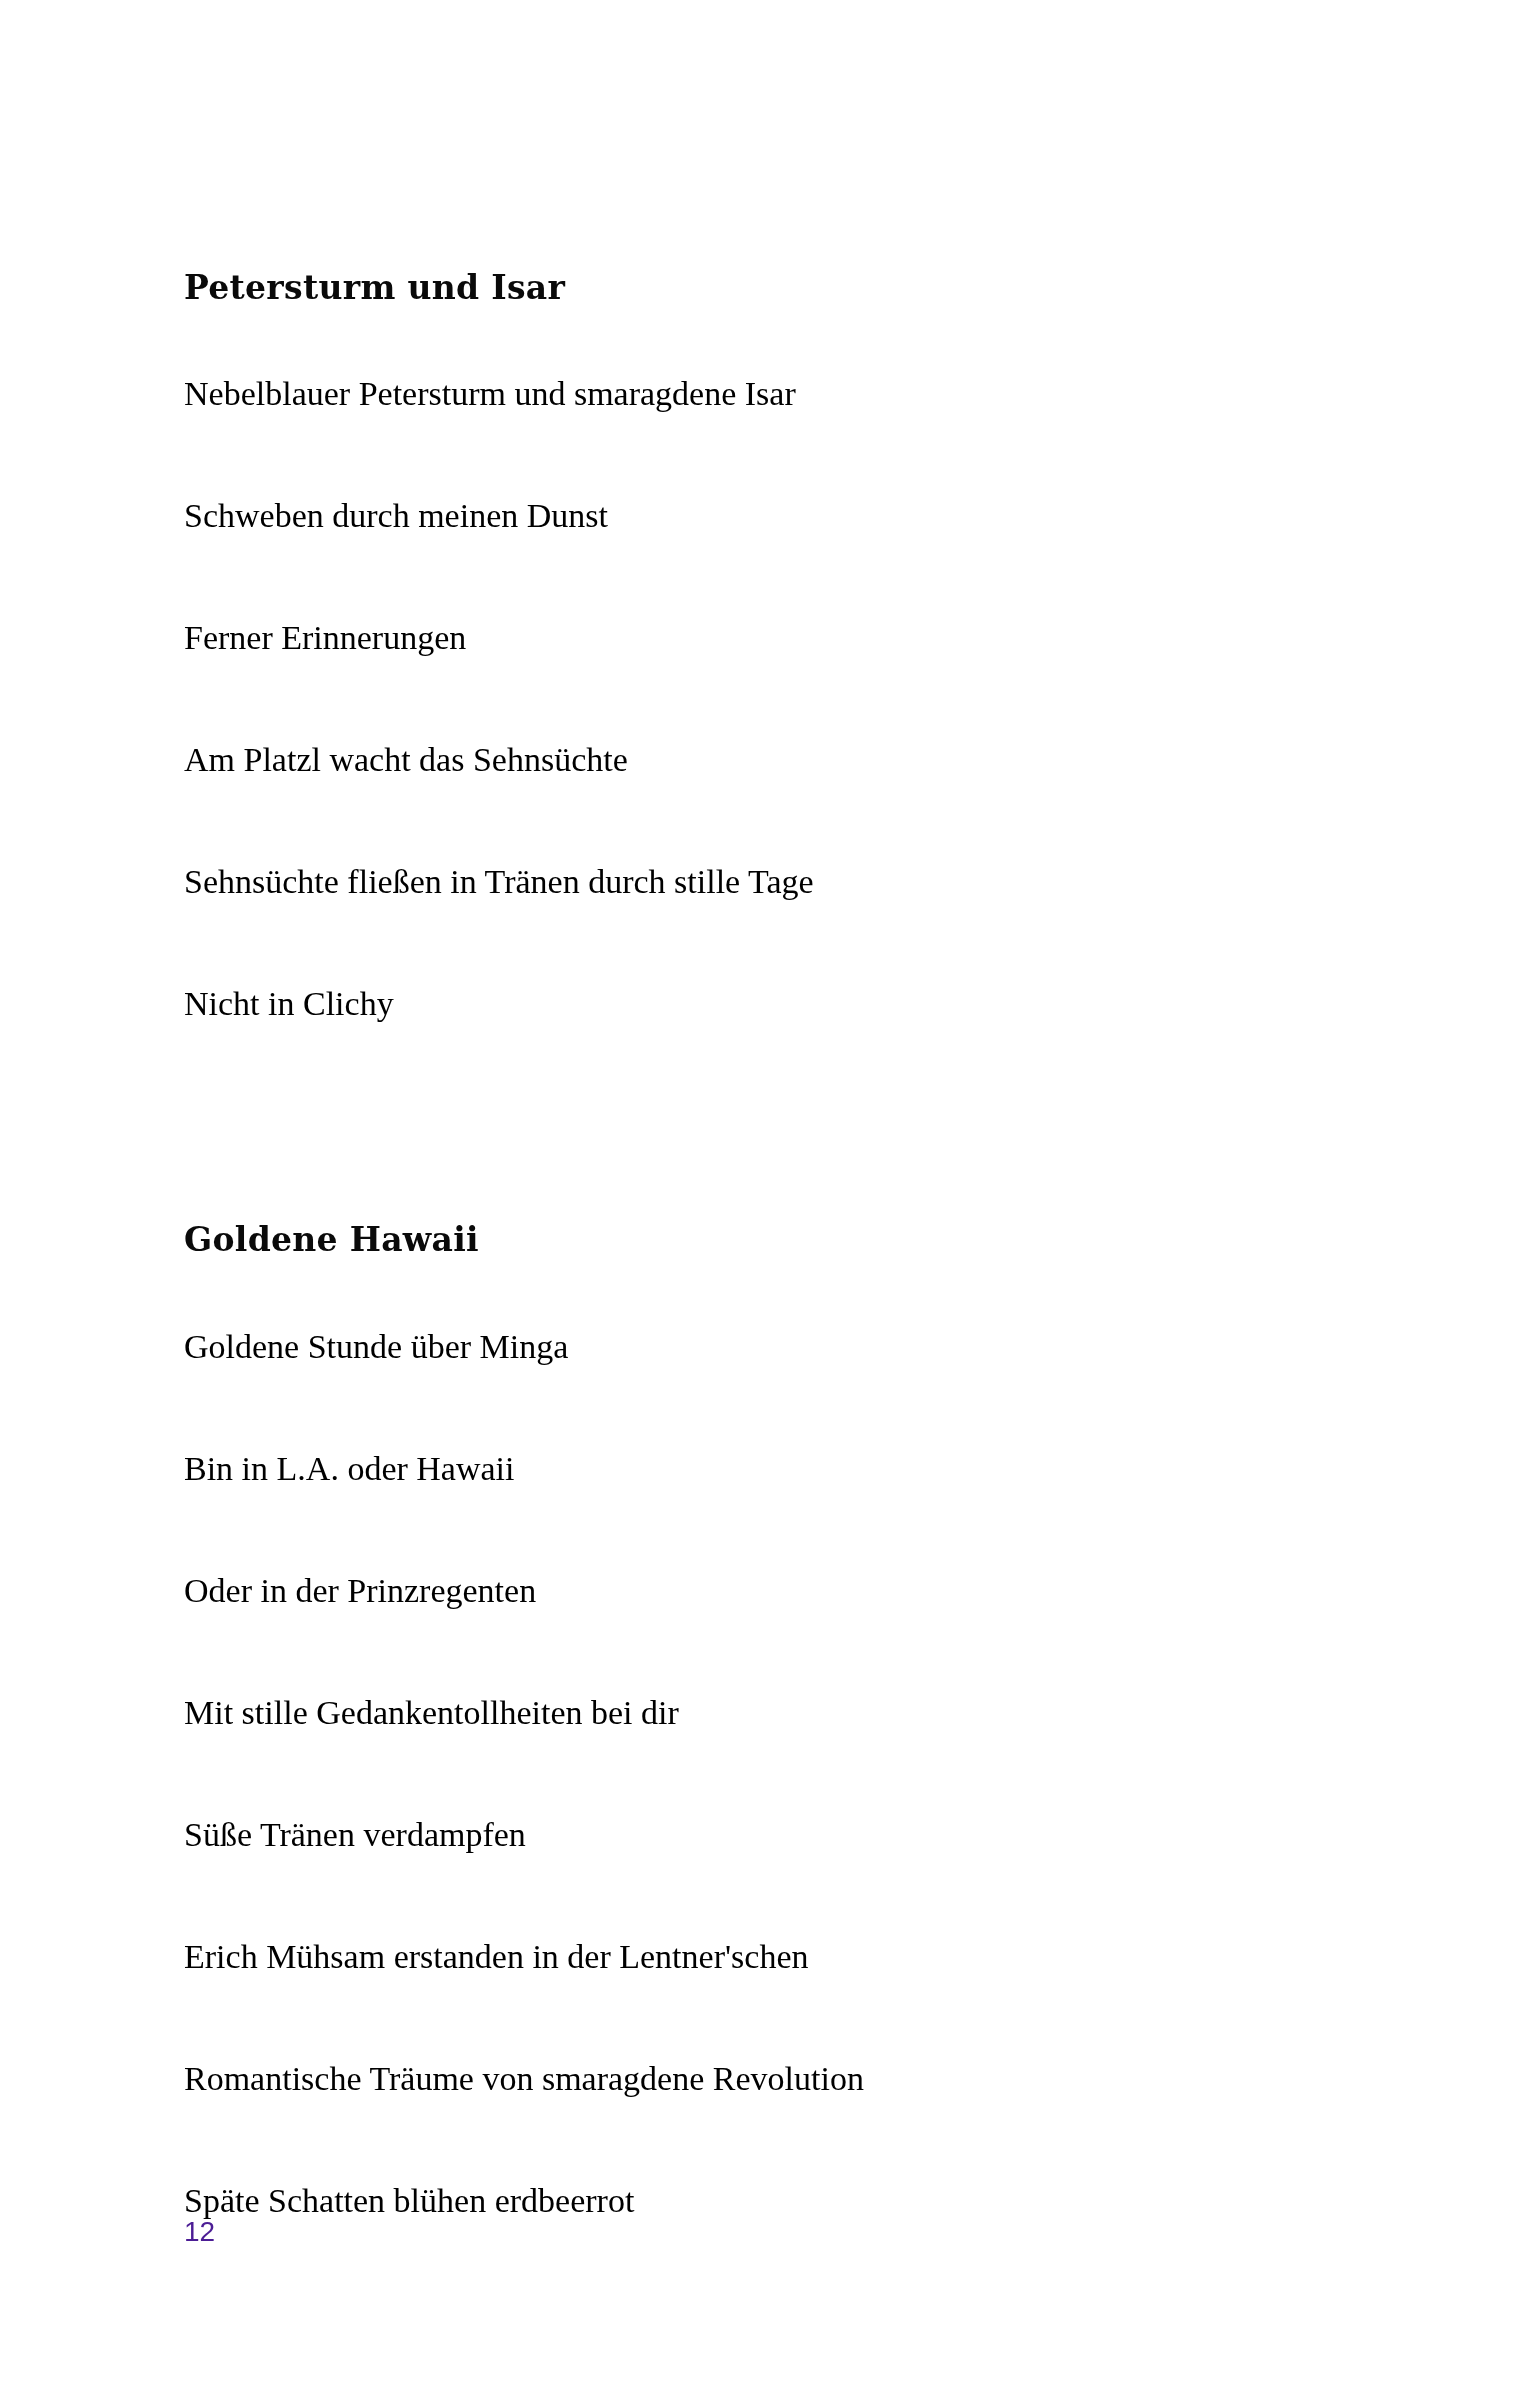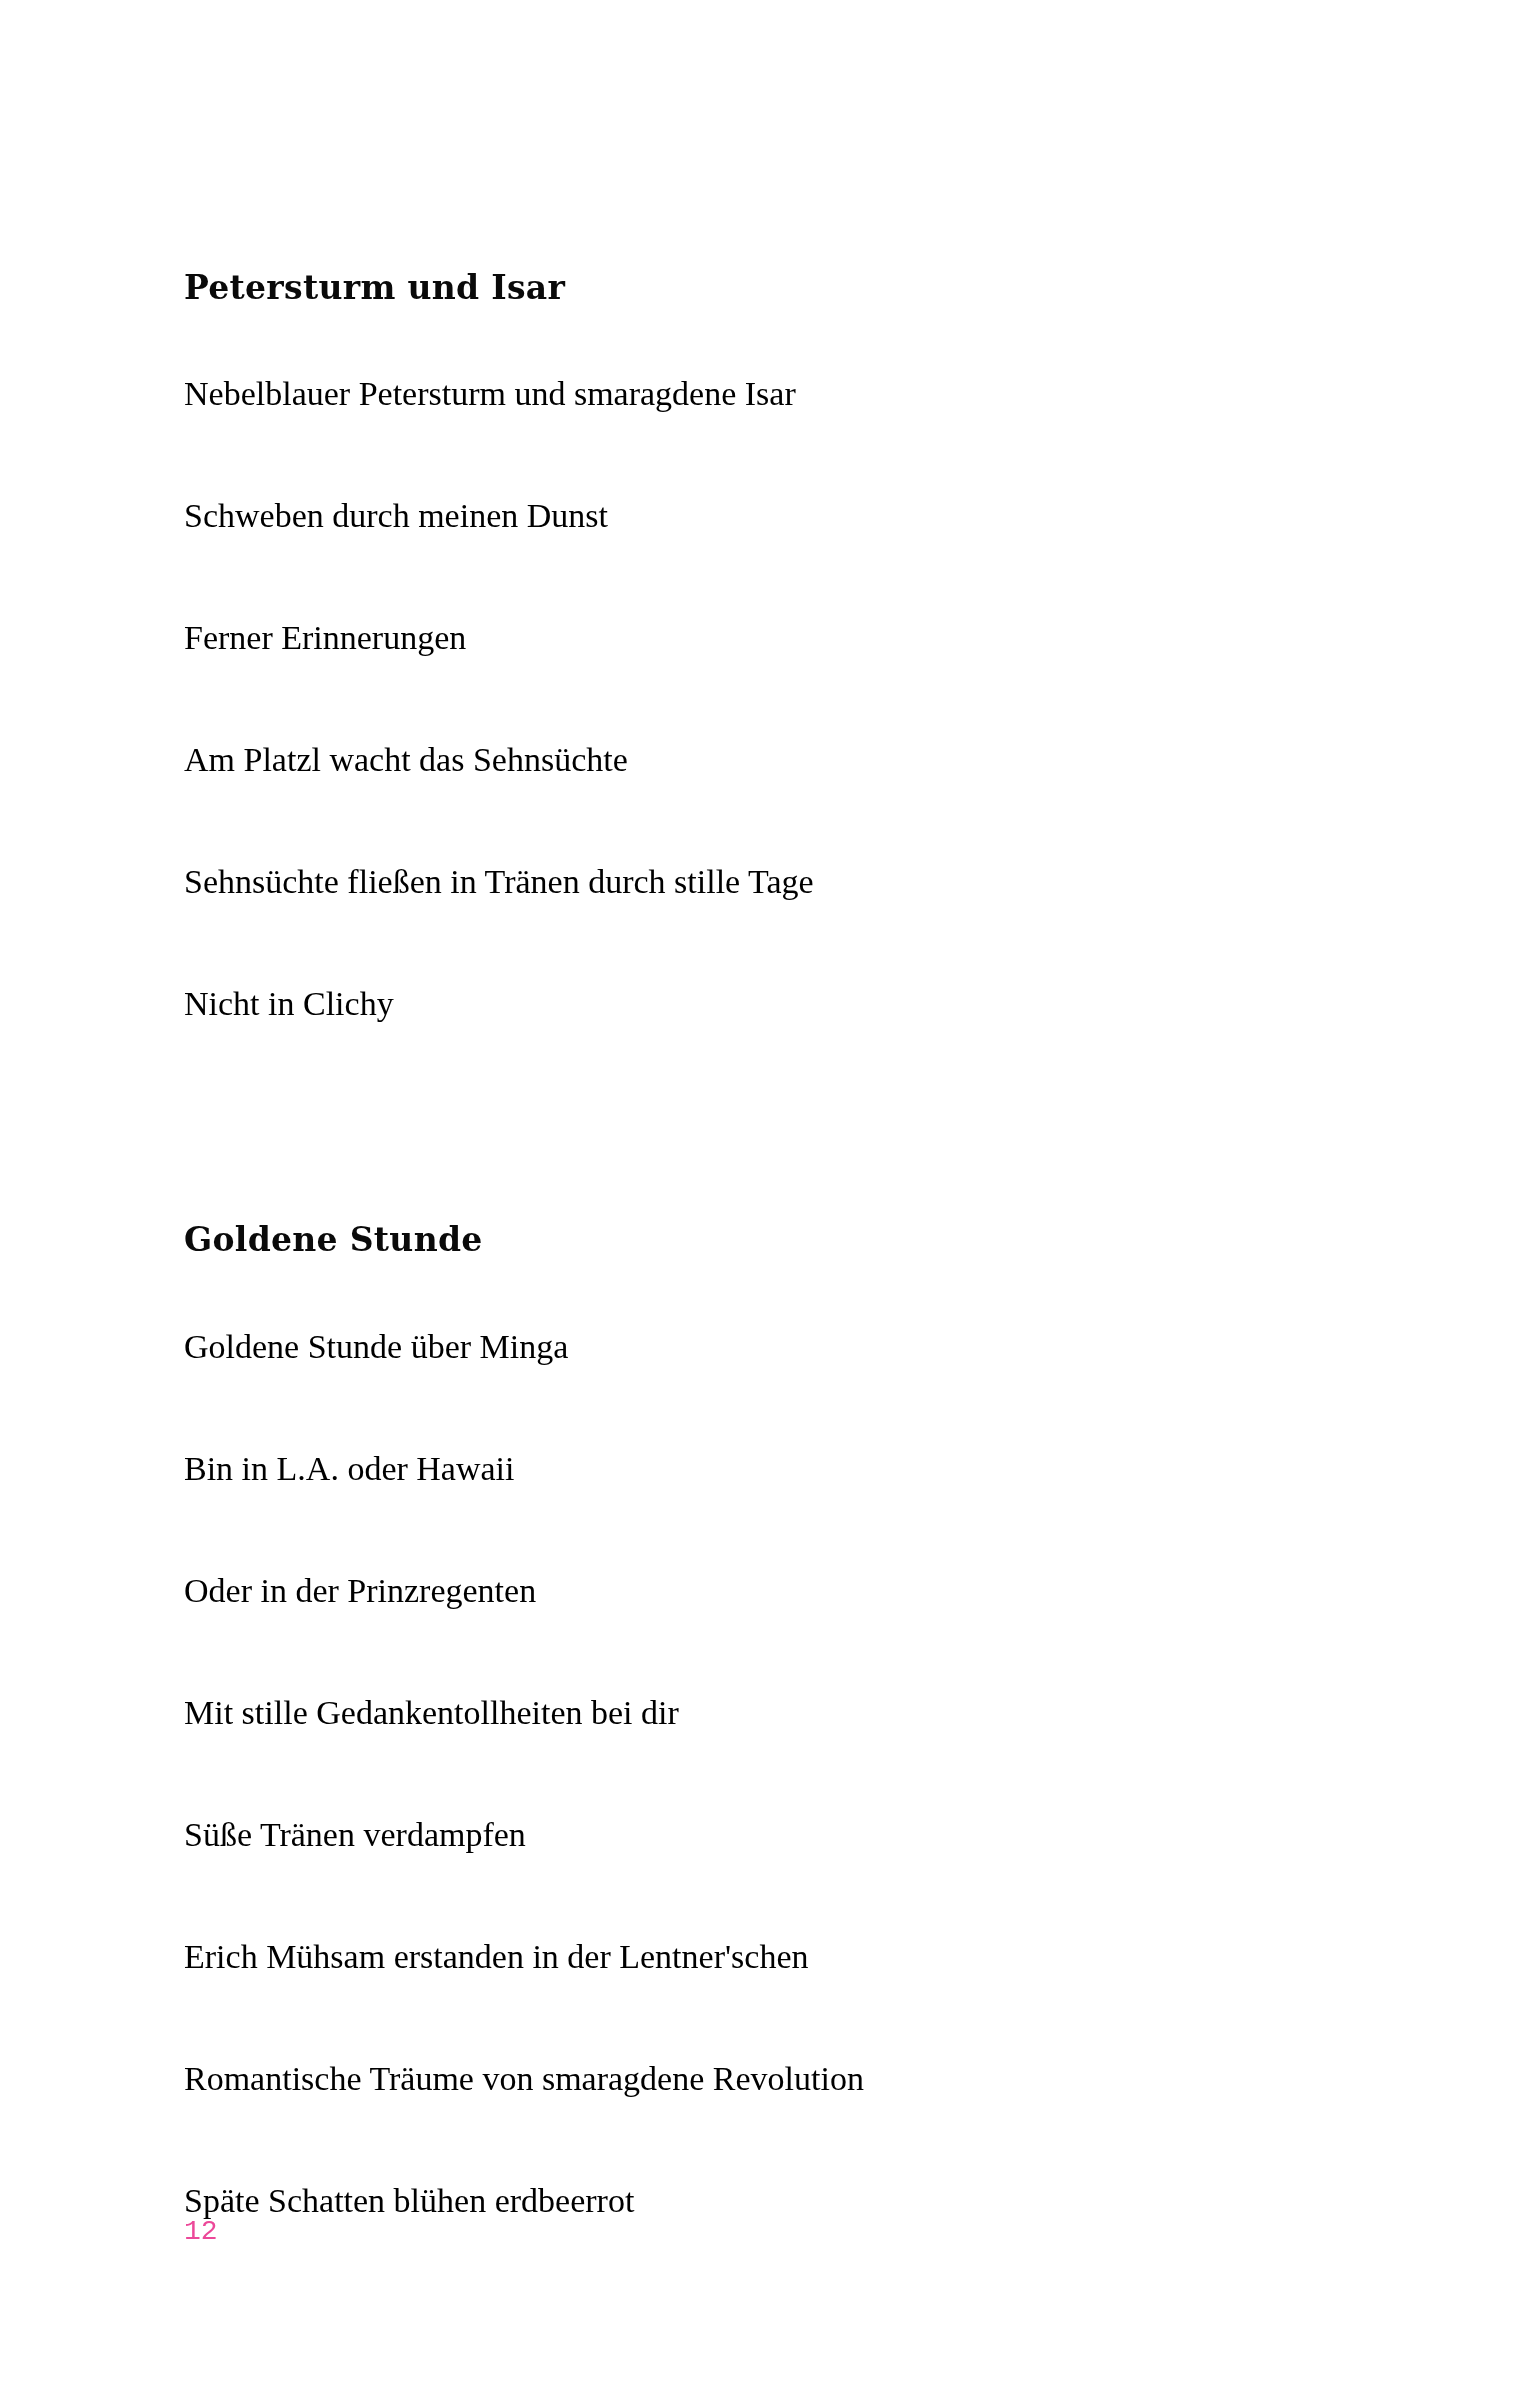--- a/index.html
+++ b/index.html
@@ -54,23 +54,23 @@
   #poem-1 {
     margin-top: 230px;
   }
   #poem-2 {
     margin-top: 174px;
   }
   .page-number {
     position: absolute;
     left: 184px;
     top: 2176px;
-    font-family: Liberation Mono, monospace;
+    font-family: Liberation Sans, sans-serif;
     font-size: 28px;
-    color: #ec4899;
+    color: #4c1d95;
   }
 </style>
 </head>
 <body>
 
 <div class="page">
   <div class="content">
 
     <section class="poem" id="poem-1">
       <h2 class="poem-title">Petersturm und Isar</h2>
@@ -78,21 +78,21 @@
         <p class="poem-line">Nebelblauer Petersturm und smaragdene Isar</p>
         <p class="poem-line">Schweben durch meinen Dunst</p>
         <p class="poem-line">Ferner Erinnerungen</p>
         <p class="poem-line">Am Platzl wacht das Sehnsüchte</p>
         <p class="poem-line">Sehnsüchte fließen in Tränen durch stille Tage</p>
         <p class="poem-line">Nicht in Clichy</p>
       </div>
     </section>
 
     <section class="poem" id="poem-2">
-      <h2 class="poem-title">Goldene Stunde</h2>
+      <h2 class="poem-title">Goldene Hawaii</h2>
       <div class="poem-body">
         <p class="poem-line">Goldene Stunde über Minga</p>
         <p class="poem-line">Bin in L.A. oder Hawaii</p>
         <p class="poem-line">Oder in der Prinzregenten</p>
         <p class="poem-line">Mit stille Gedankentollheiten bei dir</p>
         <p class="poem-line">Süße Tränen verdampfen</p>
         <p class="poem-line">Erich Mühsam erstanden in der Lentner'schen</p>
         <p class="poem-line">Romantische Träume von smaragdene Revolution</p>
         <p class="poem-line">Späte Schatten blühen erdbeerrot</p>
       </div>

